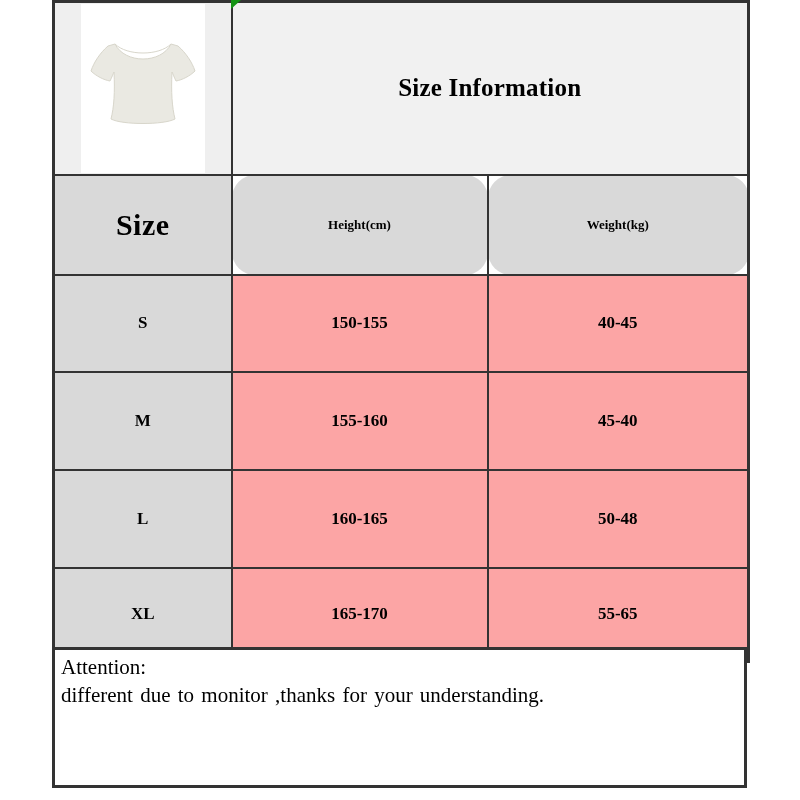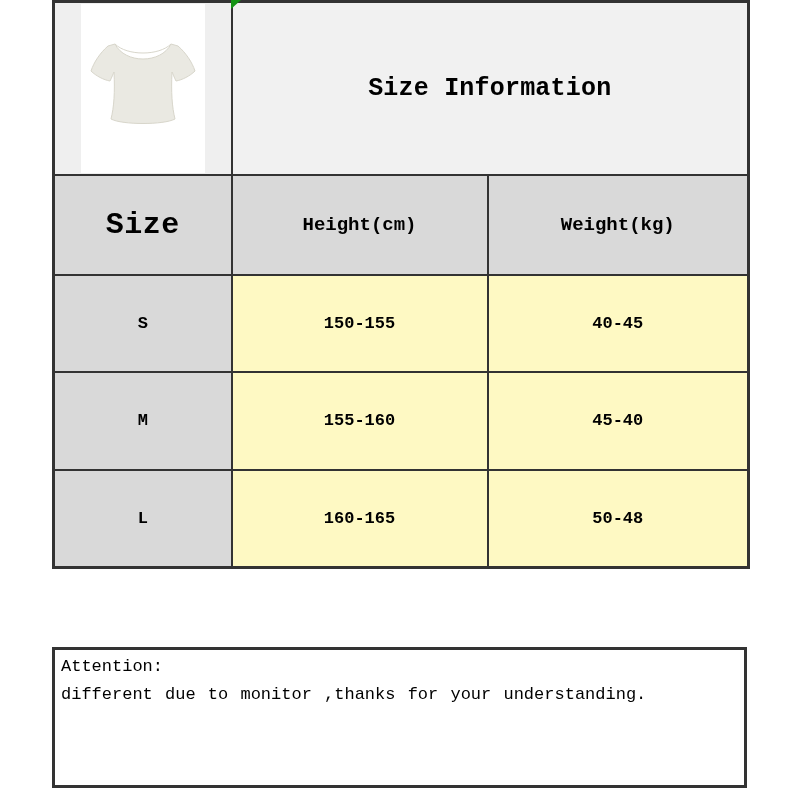--- a/index.html
+++ b/index.html
@@ -2,21 +2,21 @@
 <html><head>
 <meta charset="utf-8">
 <style>
   * { box-sizing: border-box; }
   html, body { margin: 0; padding: 0; background: #ffffff; }
   .sheet {
     position: relative;
     width: 800px;
     height: 800px;
     background: #ffffff;
-    font-family: Liberation Mono, monospace;
+    font-family: Liberation Serif, serif;
     color: #000000;
     overflow: hidden;
     padding-left: 12px;
   }
   table.size-table {
     position: absolute;
     left: 52px;
     top: 0;
     width: 695px;
     table-layout: fixed;
@@ -32,28 +32,28 @@
   }
   .photo-cell { background: #efefef; }
   .title-cell {
     background: #f1f1f1;
     font-size: 25px;
     font-weight: bold;
     letter-spacing: 0.2px;
   }
   .colhead-row th { background: #d9d9d9; font-weight: bold; }
   .size-colhead { font-size: 30px; letter-spacing: 0.5px; }
-  .dim-colhead  { font-size: 19px; }
+  .dim-colhead  { font-size: 13px; border-radius: 23px; }
   .size-label-cell {
     background: #d9d9d9;
     font-size: 17px;
     font-weight: bold;
   }
   .data-cell {
-    background: #fef9c3;
+    background: #fca5a5;
     font-size: 17px;
     font-weight: bold;
   }
   .photo-frame {
     width: 124px;
     height: 169px;
     margin: 0 auto;
     background: #ffffff;
     display: flex;
     align-items: center;
@@ -68,21 +68,21 @@
   }
   .attention-box {
     position: absolute;
     left: 52px;
     top: 647px;
     width: 695px;
     height: 141px;
     border: 3px solid #333333;
     background: #ffffff;
     padding: 3px 6px 0 6px;
-    font-size: 17px;
+    font-size: 21px;
     line-height: 28px;
     word-spacing: 2px;
     white-space: nowrap;
   }
   .attention-box div { white-space: nowrap; }
 </style>
 </head>
 <body>
 
 <div class="sheet">
@@ -135,20 +135,25 @@
         <td class="data-cell">155-160</td>
         <td class="data-cell">45-40</td>
       </tr>
 
       <tr style="height:98px">
         <td class="size-label-cell">L</td>
         <td class="data-cell">160-165</td>
         <td class="data-cell">50-48</td>
       </tr>
 
+      <tr style="height:94px">
+        <td class="size-label-cell">XL</td>
+        <td class="data-cell">165-170</td>
+        <td class="data-cell">55-65</td>
+      </tr>
     </tbody>
   </table>
 
   <svg class="corner-flag" viewBox="0 0 10 9">
     <polygon points="0,0 10,0 0,9" fill="#149414"></polygon>
   </svg>
 
   <div class="attention-box">
     <div>Attention:</div>
     <div>different due to monitor ,thanks for your understanding.</div>

